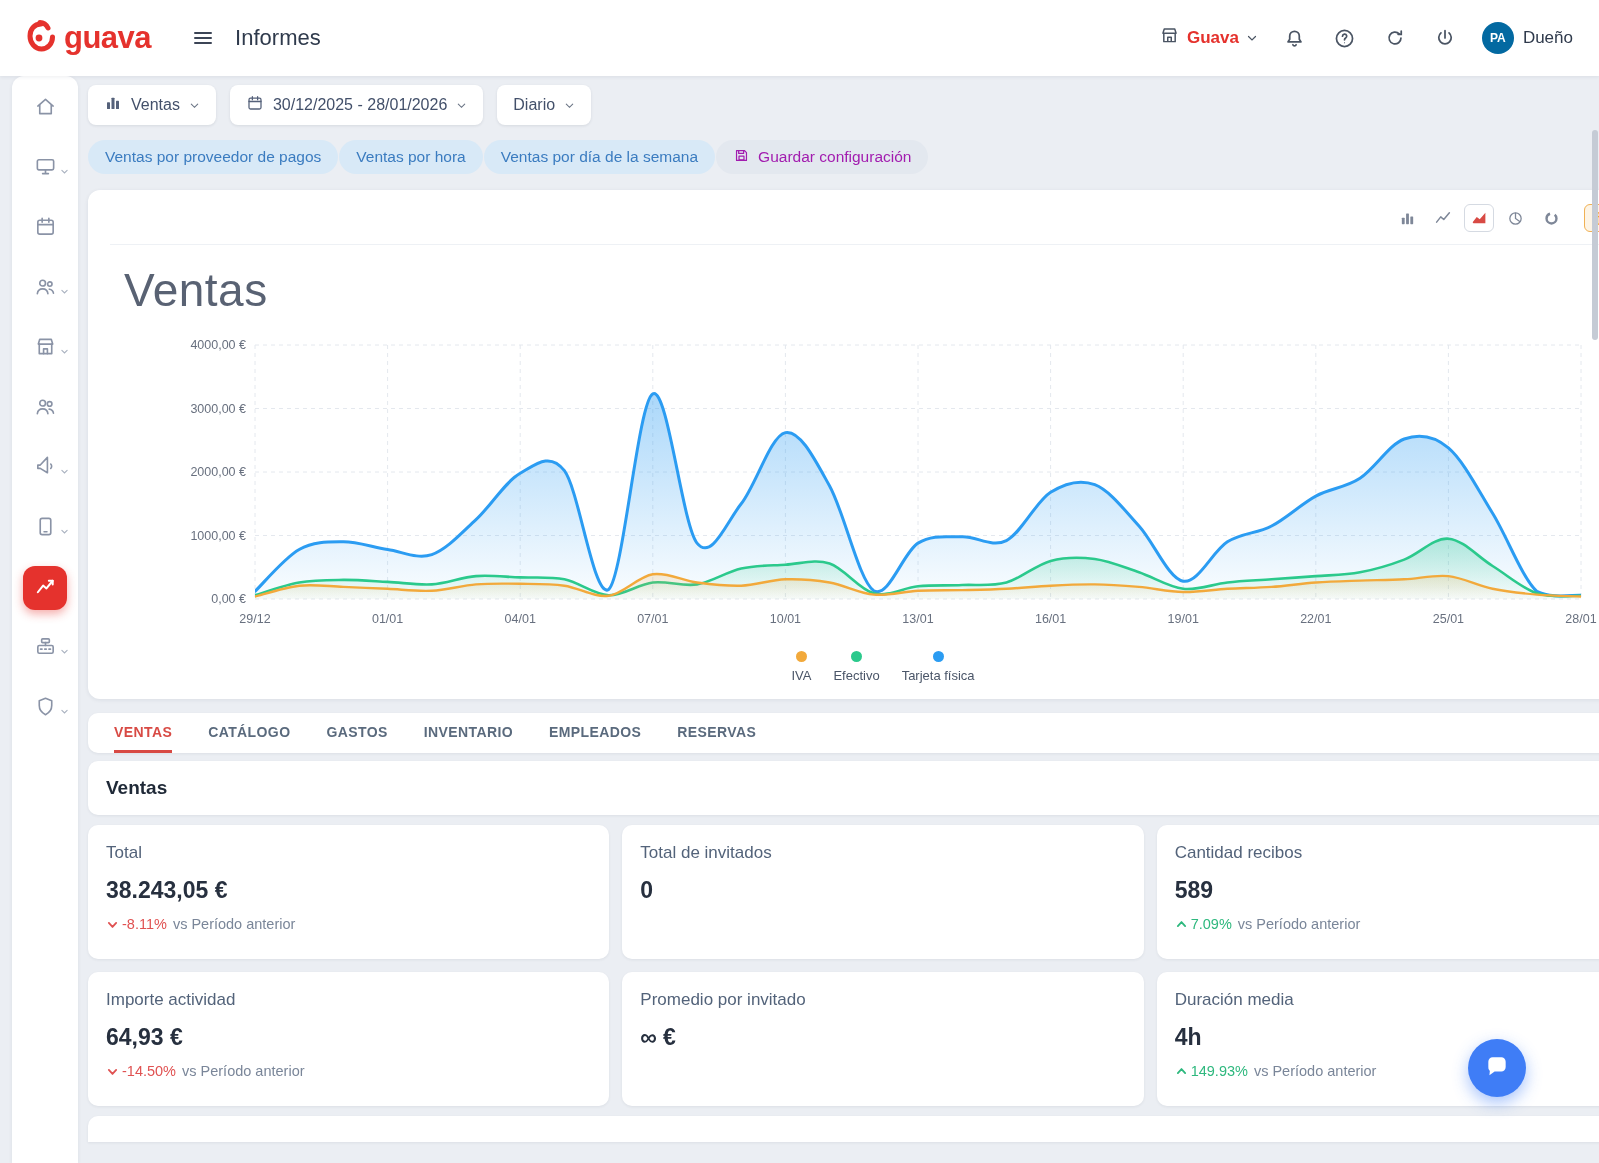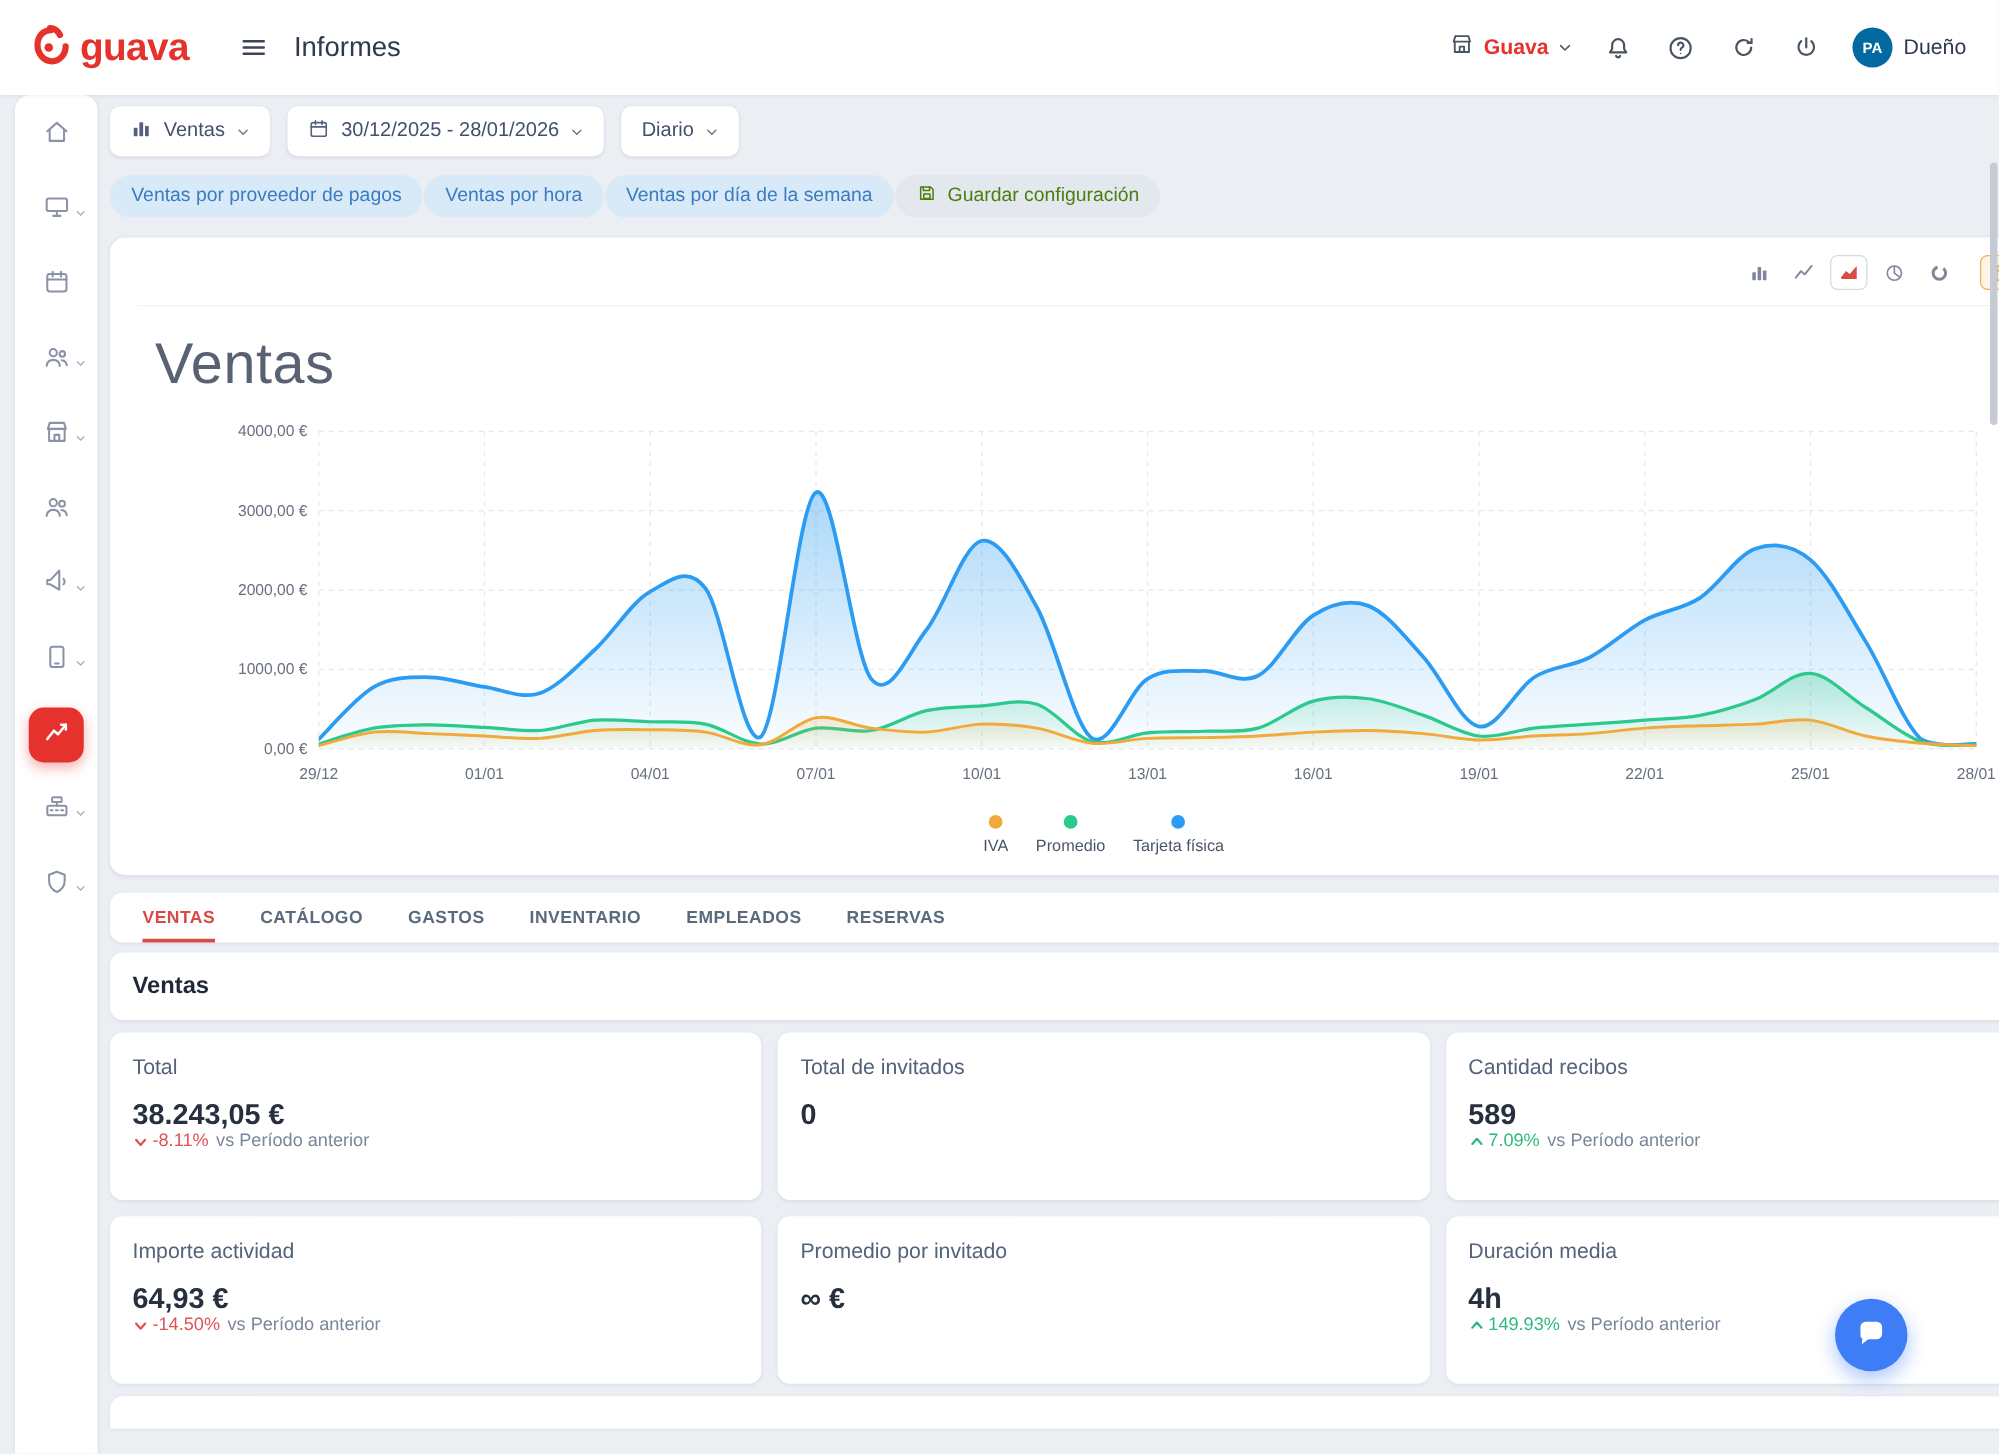--- a/index.html
+++ b/index.html
@@ -39,21 +39,21 @@
   .filter-row { display:flex; align-items:center; gap:14px; height:42px; }
   .pill { background:#fff; border-radius:8px; box-shadow:0 1px 3px rgba(30,40,60,.1); height:40px;
           display:flex; align-items:center; gap:9px; padding:0 16px; font-size:16px; color:#43506a; cursor:pointer; }
   .pill .p-icon { color:#55617a; }
   .pill .caret { color:#6b7585; }
   .gear-btn { margin-left:auto; color:#7a8699; cursor:pointer; width:28px; height:28px; display:flex; align-items:center; justify-content:center; }
 
   .chips-row { display:flex; align-items:center; gap:1px; margin-top:14px; }
   .chip { background:#d8e9f7; color:#3b7cc0; border-radius:17px; height:34px; display:flex; align-items:center;
           padding:0 17px; font-size:15.5px; font-weight:500; cursor:pointer; }
-  .chip.save { background:#e3e8ef; color:#4d7c0f; gap:8px; }
+  .chip.save { background:#e3e8ef; color:#a21caf; gap:8px; }
 
   
   .chart-card { margin-top:16px; background:#fff; border-radius:12px; box-shadow:0 1px 4px rgba(30,40,60,.08);
                 padding:14px 22px 8px; }
   .chart-toolbar { display:flex; justify-content:flex-end; align-items:center; gap:6px; padding-bottom:12px;
                    border-bottom:1px solid #eef1f5; }
   .ct-btn { width:30px; height:28px; border-radius:6px; display:flex; align-items:center; justify-content:center;
             color:#7e8798; cursor:pointer; border:1px solid transparent; }
   .ct-btn.active { border-color:#d5dae2; color:#d84a44; }
   .ct-btn.pivot { border-color:#f0b154; background:#fdf4e5; color:#ef9f2e; margin-left:12px; }
@@ -85,21 +85,21 @@
                   padding:16px 18px; }
   .summary-title { font-size:19px; font-weight:bold; color:#1f2937; }
   .summary-desc { margin-top:8px; font-size:15.5px; color:#3b4452; }
 
   
   .stats-grid { margin-top:10px; display:grid; grid-template-columns:repeat(3,1fr); grid-auto-rows:134px; gap:13px; }
   .stat-card { background:#fff; border-radius:10px; box-shadow:0 1px 3px rgba(30,40,60,.07); padding:18px 18px;
                position:relative; }
   .stat-label { font-size:17px; color:#53637a; }
   .stat-value { margin-top:14px; font-size:23px; font-weight:bold; color:#27303f; }
-  .stat-delta { font-size:14.5px; display:flex; align-items:center; gap:3px; }
+  .stat-delta { margin-top:12px; font-size:14.5px; display:flex; align-items:center; gap:3px; }
   .stat-delta .pct.down { color:#e05252; } .stat-delta .pct.up { color:#2eb87e; }
   .stat-delta .dir { display:flex; } .stat-delta .dir.down { color:#e05252; } .stat-delta .dir.up { color:#2eb87e; }
   .stat-delta .cmp { color:#7a8699; margin-left:3px; }
   .stat-link { position:absolute; top:14px; right:14px; color:#8a93a6; cursor:pointer; }
 
   .bottom-sliver { margin-top:10px; height:26px; background:#fff; border-radius:10px 10px 0 0;
                    box-shadow:0 1px 3px rgba(30,40,60,.07); }
 
   
   .chat-fab { position:absolute; right:73px; bottom:66px; width:58px; height:58px; border-radius:50%;
@@ -440,21 +440,21 @@
         </svg>
     </div>
 
     <div class="legend" id="chart-legend">
         <div class="legend-item">
           <span class="legend-dot" style="background:#f2a93b"></span>
                  <span>IVA</span>
         </div>
         <div class="legend-item">
           <span class="legend-dot" style="background:#2bc98c"></span>
-                 <span>Promedio</span>
+                 <span>Efectivo</span>
         </div>
         <div class="legend-item">
           <span class="legend-dot" style="background:#2b9cf2"></span>
                  <span>Tarjeta física</span>
         </div>
       </div>
   </section>
 
   <nav class="tabs" id="tabs-bar">
       <div class="tab active">VENTAS</div>

